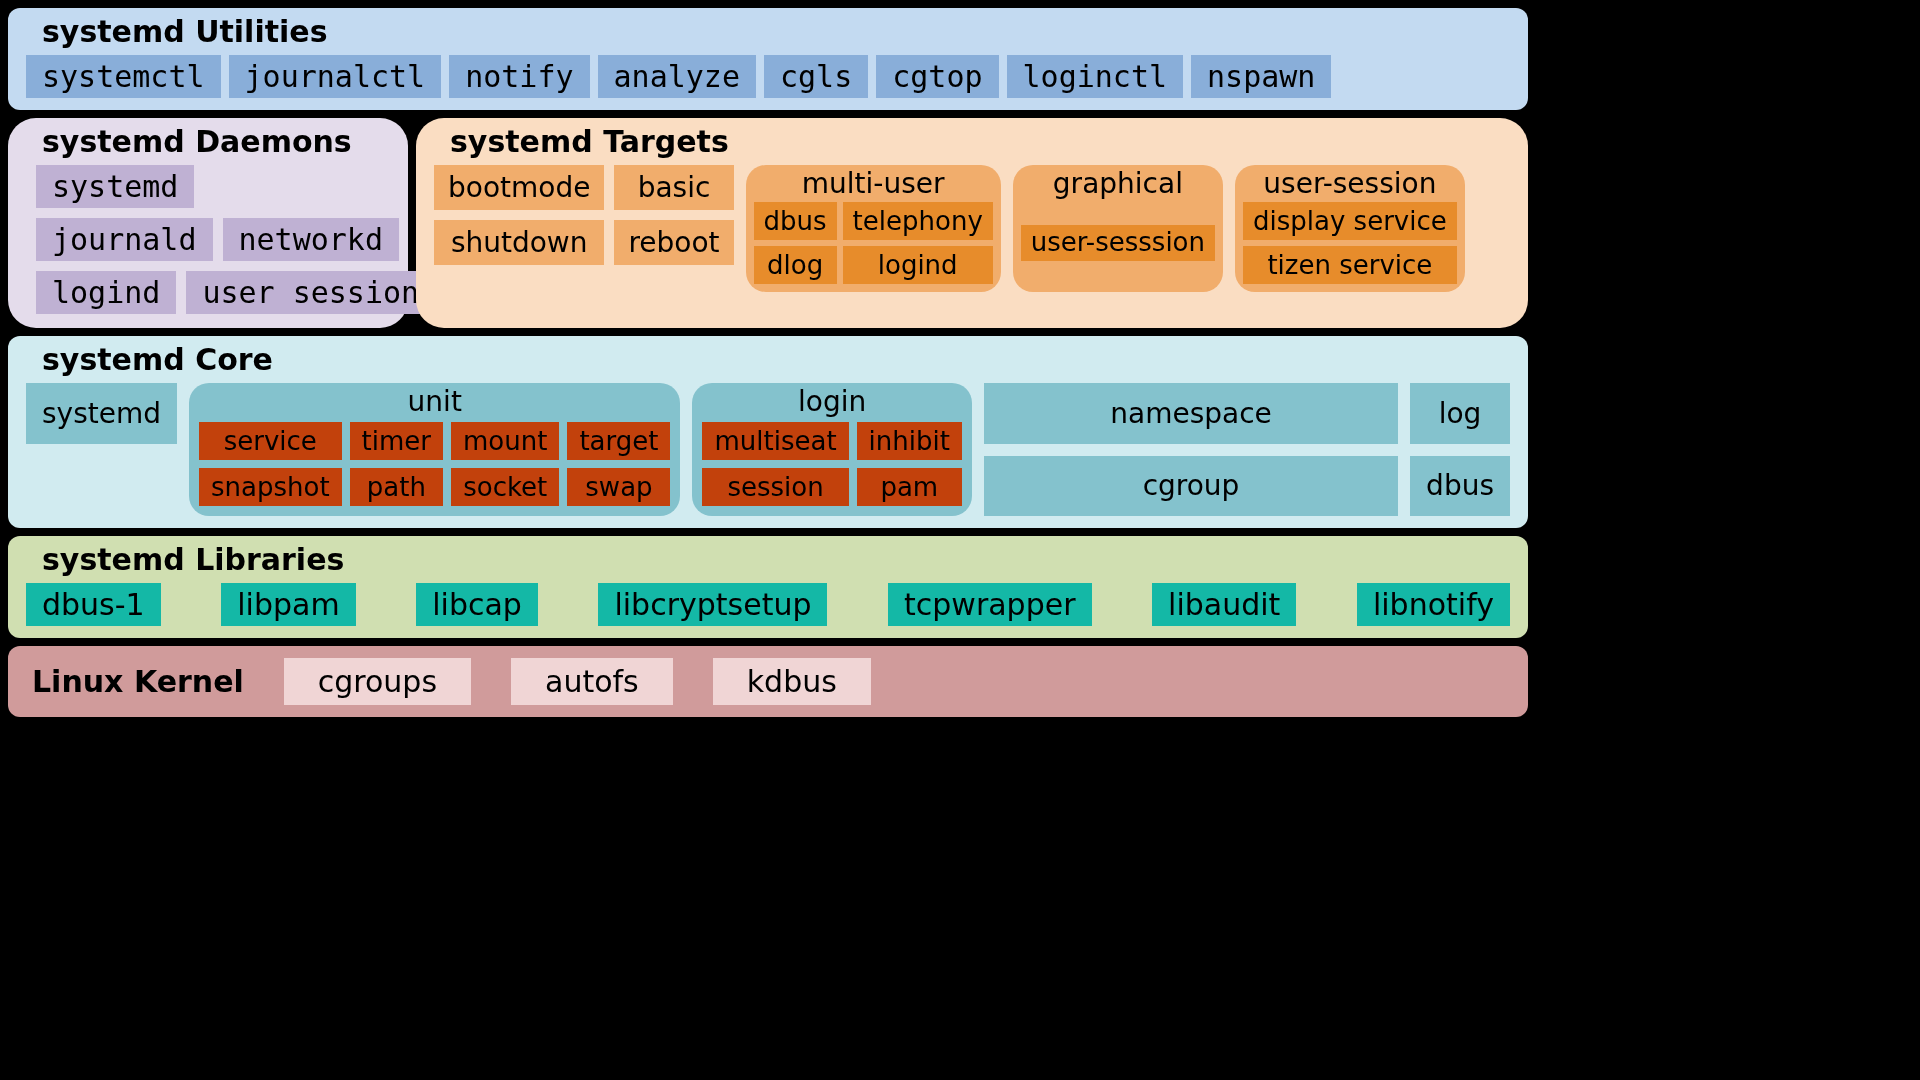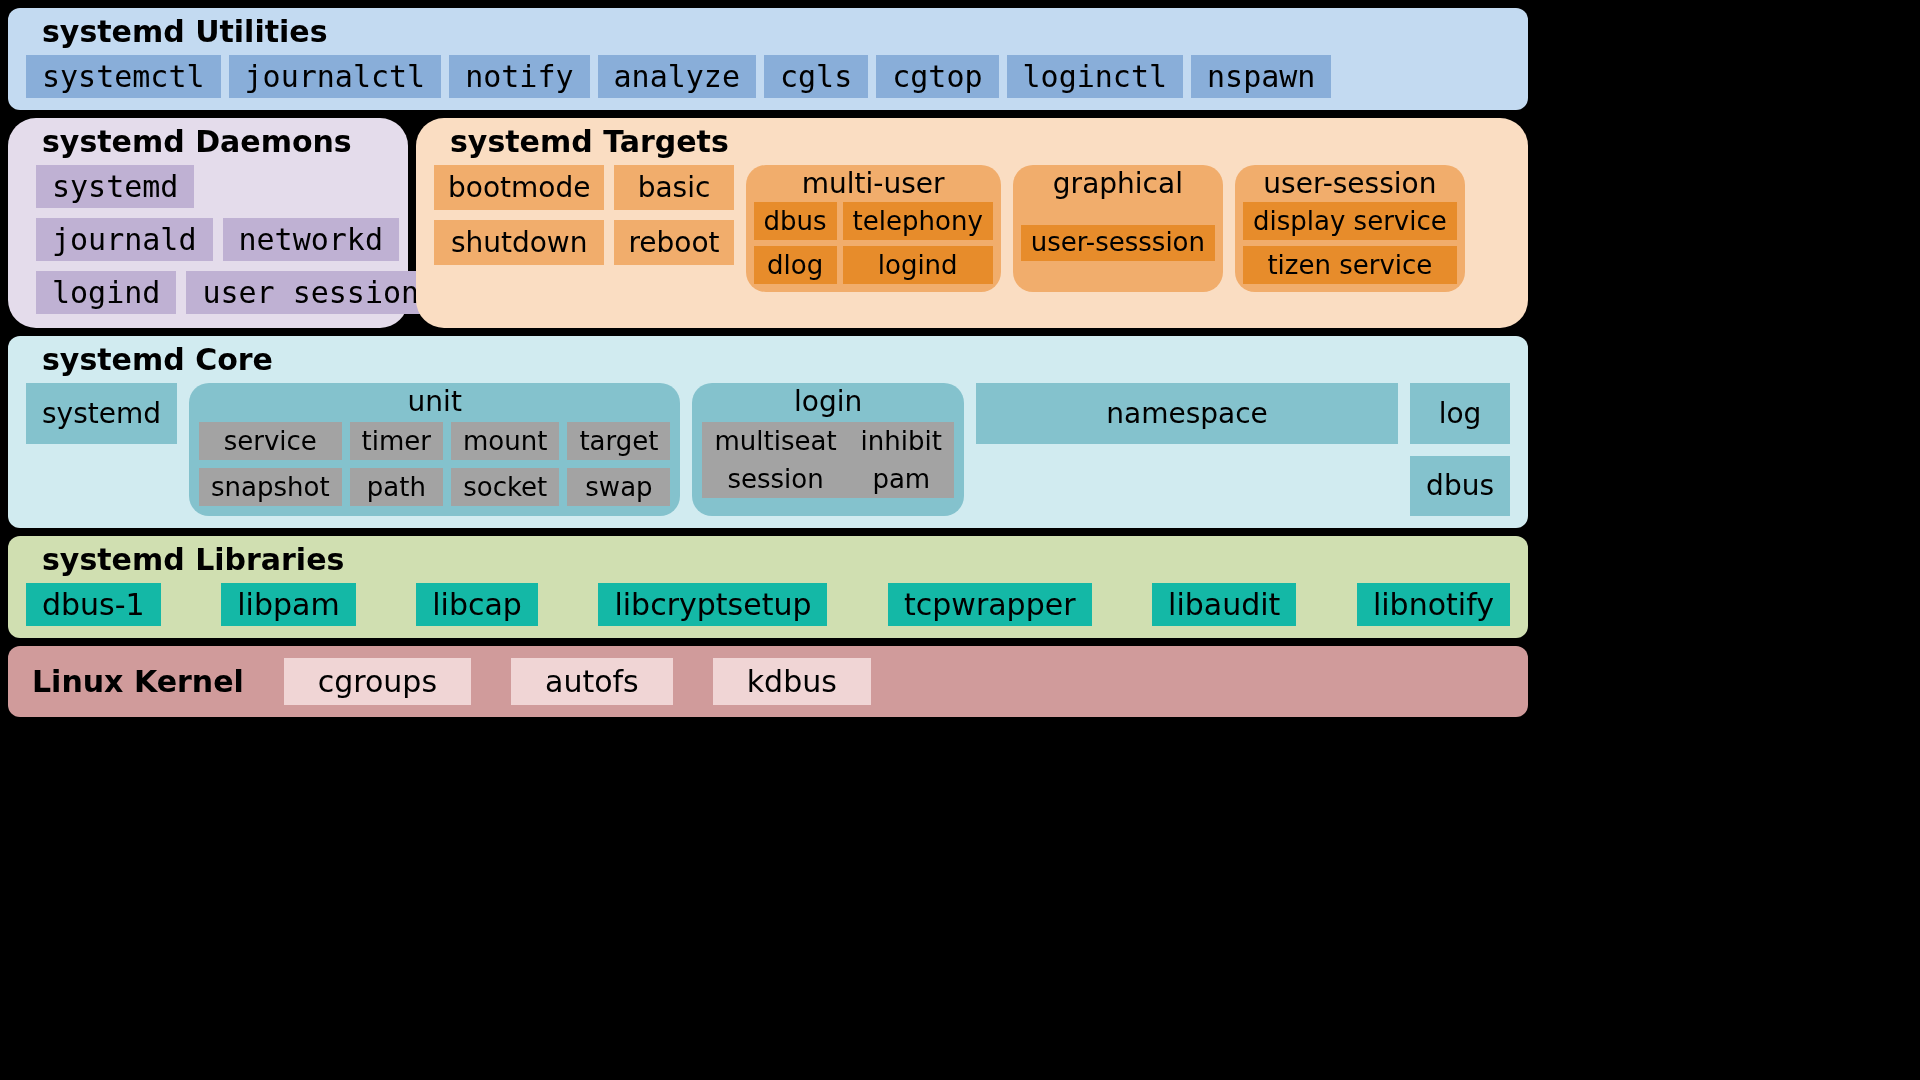--- a/index.html
+++ b/index.html
@@ -64,29 +64,29 @@
   .subgroup-title { font-size: 28px; text-align: center; margin-bottom: 2px; }
   .subgroup .pill { background: #e78c2b; font-size: 26px; padding: 4px 10px; }
   .subgroup .dim { color: #000000; }
   .subgrid2 { display: grid; grid-template-columns: auto auto; gap: 6px; }
   .subcol { display: flex; flex-direction: column; gap: 6px; width: 100%; }
 
   
   .core { background: #d1ebf0; }
   .core-body { display: flex; gap: 12px; align-items: stretch; }
   .core .pill { background: #84c2cd; font-family: inherit; font-size: 28px; padding: 6px 16px; }
-  .core .sub .pill { background: #a3a3a3; font-size: 26px; padding: 4px 12px; }
+  .core .sub .pill { background: #c2410c; font-size: 26px; padding: 4px 12px; }
   .core .sub {
     background: #84c2cd;
     border-radius: 20px;
     padding: 2px 10px 10px 10px;
   }
   .core .sub-title { font-size: 28px; text-align: center; margin-bottom: 4px; }
   .hgrid4 { display: grid; grid-template-columns: repeat(4, auto); gap: 8px; }
-  .hgrid2 { display: grid; grid-template-columns: repeat(2, auto); gap: 0; }
+  .hgrid2 { display: grid; grid-template-columns: repeat(2, auto); gap: 8px; }
   .core-side { display: grid; grid-template-rows: 1fr 1fr; gap: 12px; }
   .core-side .pill { display:flex; align-items:center; justify-content:center; }
 
   
   .libs { background: #d0dfb1; }
   .libs .pill { background: #14b8a6; font-family: inherit; }
 
   
   .kernel { background: #d09b9b; display: flex; align-items: center; gap: 40px; padding: 12px 24px; margin-bottom:0;}
   .kernel .layer-title { margin: 0; }
@@ -190,20 +190,21 @@
       <div class="hgrid2">
         <div class="pill">multiseat</div>
         <div class="pill">inhibit</div>
         <div class="pill">session</div>
         <div class="pill">pam</div>
       </div>
     </div>
 
     <div class="core-side" style="flex:1">
       <div class="pill">namespace</div>
+      <div class="pill">cgroup</div>
     </div>
     <div class="core-side">
       <div class="pill">log</div>
       <div class="pill">dbus</div>
     </div>
   </div>
 </div>
 
 <div class="layer libs">
   <div class="layer-title">systemd Libraries</div>

